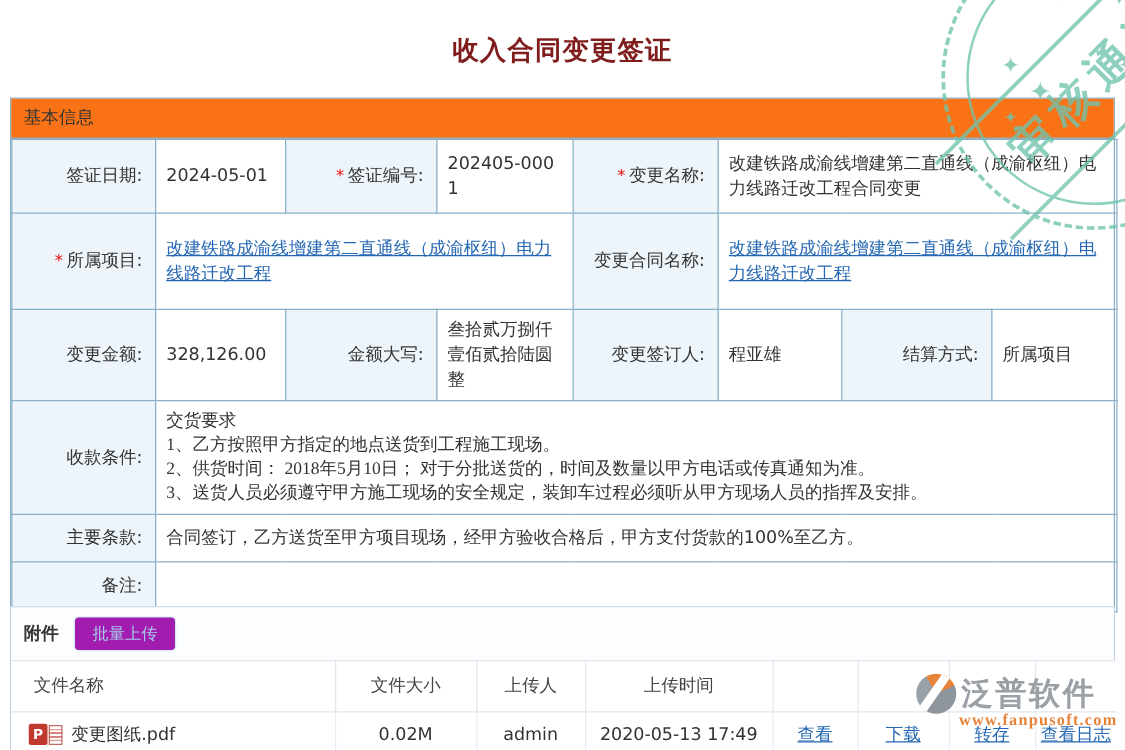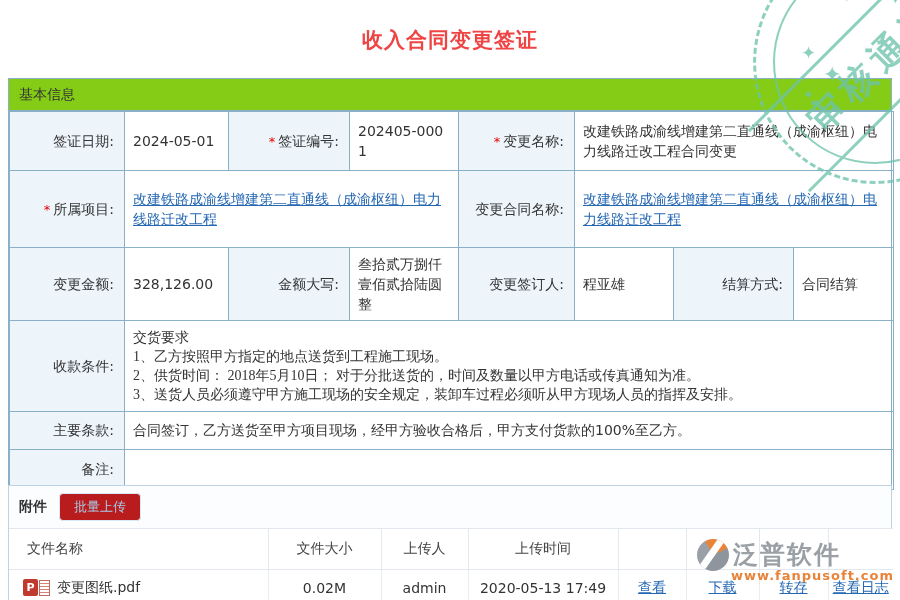--- a/index.html
+++ b/index.html
@@ -1,34 +1,34 @@
 <!DOCTYPE html>
 <html><head>
 <meta charset="utf-8">
 <style>
   html,body{width:900px;height:600px;margin:0;padding:0;overflow:hidden;background:#fff;
     font-family:"DejaVu Sans","Liberation Sans",sans-serif;position:relative;}
   .page-title{position:absolute;top:26px;left:0;width:100%;text-align:center;
-    font-size:21px;font-weight:bold;color:#ef4444;margin:0;letter-spacing:1px;}
+    font-size:21px;font-weight:bold;color:#7f1d1d;margin:0;letter-spacing:1px;}
   
   .main-panel{position:absolute;left:8px;width:882px;top:78px;border:1px solid #8ab0c9;background:#fff;}
-  .section-header{height:31px;line-height:31px;padding-left:10px;background:#84cc16;
+  .section-header{height:31px;line-height:31px;padding-left:10px;background:#f97316;
     font-size:14px;color:#333;border-bottom:1px solid #8ab0c9;}
   table.main{width:100%;border-collapse:collapse;table-layout:fixed;}
   table.main td{border:1px solid #8ab0c9;font-size:14px;color:#333;padding:4px 8px;
     vertical-align:middle;word-break:break-all;line-height:1.45;}
   table.main td.lbl{background:#edf5fb;text-align:right;white-space:nowrap;padding-right:10px;}
   .req{color:#e60000;margin-right:3px;font-size:13px;}
   a.lnk{color:#2668b3;text-decoration:underline;cursor:pointer;}
   .terms-line{line-height:19px;font-family:Liberation Serif, serif;}
   
   .attach-panel{position:absolute;left:8px;width:882px;top:485px;border:1px solid #bfd3e1;background:#fff;}
   .attach-header{display:flex;align-items:center;gap:12px;padding:7px 10px;background:#fbfdfe;}
   .attach-title{font-size:14px;font-weight:bold;color:#333;}
-  .upload-btn{font-size:13px;color:#a6cbe9;background:#b91c1c;border:1px solid #d8eaf8;
+  .upload-btn{font-size:13px;color:#a6cbe9;background:#a21caf;border:1px solid #d8eaf8;
     border-radius:4px;padding:4px 14px;cursor:pointer;}
   table.attach{width:100%;border-collapse:collapse;table-layout:fixed;}
   table.attach th{border:1px solid #e2e8ee;border-left:none;font-size:14px;font-weight:normal;
     color:#444;height:38px;text-align:center;background:#fff;}
   table.attach th:first-child{text-align:left;padding-left:18px;}
   table.attach th:last-child{border-right:none;}
   table.attach td{border:1px solid #e8edf1;border-left:none;font-size:14px;color:#333;
     height:33px;text-align:center;background:#fff;}
   table.attach td:last-child{border-right:none;}
   td.fname{text-align:left;padding-left:14px;}
@@ -43,21 +43,21 @@
   .stamp{position:absolute;left:753px;top:-60px;width:244px;height:244px;z-index:20;
     opacity:0.78;pointer-events:none;}
   .stamp-outer{position:absolute;inset:0;border:3px dashed #6fc3ac;border-radius:50%;}
   .stamp-inner{position:absolute;inset:20px;border:2px solid #6fc3ac;border-radius:50%;}
   .stamp-band{position:absolute;left:-14px;right:-14px;top:50%;height:82px;margin-top:-41px;
     transform:rotate(-45deg);border-top:3px solid #6fc3ac;border-bottom:3px solid #6fc3ac;
     display:flex;align-items:center;justify-content:center;}
   .stamp-text{font-size:36px;font-weight:bold;color:#6fc3ac;letter-spacing:7px;white-space:nowrap;}
   .stamp .star{position:absolute;color:#6fc3ac;line-height:1;}
   
-  .watermark{position:absolute;top:538px;right:6px;z-index:5;pointer-events:none;}
+  .watermark{position:absolute;top:538px;right:6px;z-index:5;pointer-events:none;font-family:Liberation Serif, serif;}
   .wm-row{display:flex;align-items:center;gap:4px;}
   .wm-logo{width:32px;height:32px;border-radius:50%;
     background:conic-gradient(from 210deg,#9aa0a8 0 120deg,#e8833a 120deg 215deg,#8f959d 215deg 360deg);
     position:relative;overflow:hidden;}
   .wm-logo::after{content:"";position:absolute;left:9px;top:-4px;width:7px;height:44px;
     background:#fff;transform:rotate(35deg);}
   .wm-brand{font-size:25px;font-weight:bold;color:#9aa0a6;letter-spacing:2px;}
   .wm-url{font-size:13px;font-weight:bold;color:#e8833a;margin:-3px 0 0 34px;letter-spacing:1px;}
 </style>
 </head>
@@ -94,21 +94,21 @@
       <td colspan="3"><a class="lnk">改建铁路成渝线增建第二直通线（成渝枢纽）电力线路迁改工程</a></td>
     </tr>
     <tr style="height:73px">
       <td class="lbl"><span>变更金额:</span></td>
       <td>328,126.00</td>
       <td class="lbl"><span>金额大写:</span></td>
       <td>叁拾贰万捌仟壹佰贰拾陆圆整</td>
       <td class="lbl"><span>变更签订人:</span></td>
       <td>程亚雄</td>
       <td class="lbl"><span>结算方式:</span></td>
-      <td>合同结算</td>
+      <td>所属项目</td>
     </tr>
     <tr style="height:91px">
       <td class="lbl"><span>收款条件:</span></td>
       <td colspan="7">
         <div class="terms-line">交货要求</div>
         <div class="terms-line">1、乙方按照甲方指定的地点送货到工程施工现场。</div>
         <div class="terms-line">2、供货时间： 2018年5月10日； 对于分批送货的，时间及数量以甲方电话或传真通知为准。</div>
         <div class="terms-line">3、送货人员必须遵守甲方施工现场的安全规定，装卸车过程必须听从甲方现场人员的指挥及安排。</div>
       </td>
     </tr>

